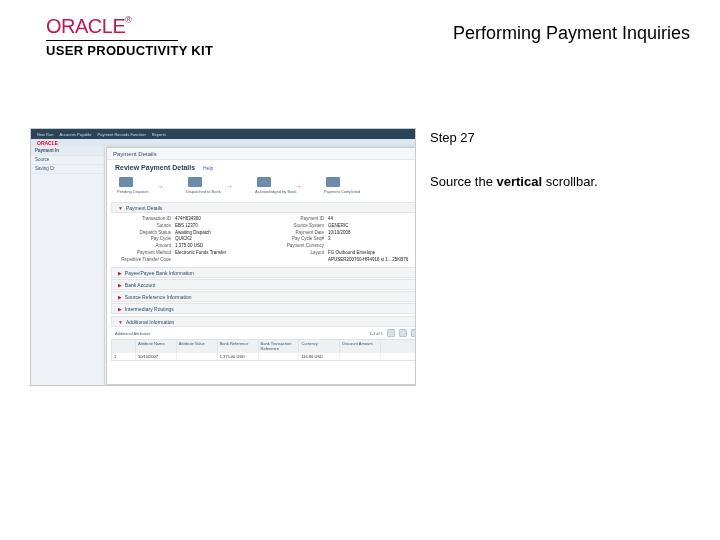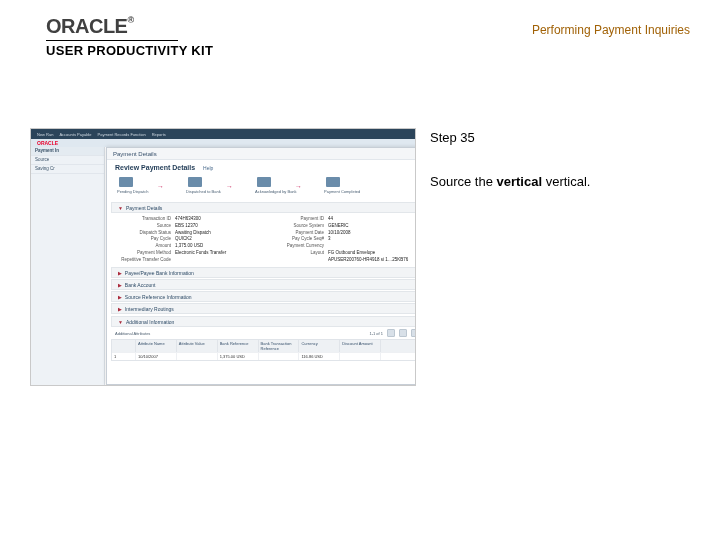--- a/index.html
+++ b/index.html
@@ -3,25 +3,25 @@
 <meta charset="utf-8">
 <style>
   * { box-sizing: border-box; margin: 0; padding: 0; }
   body { width: 720px; height: 540px; font-family: Arial, Helvetica, sans-serif; background: #fff; overflow: hidden; }
 
   .page { position: relative; width: 720px; height: 540px; }
 
   
   .header { position: absolute; top: 15px; left: 46px; right: 30px; height: 50px; }
   .logo-area { display: inline-block; }
-  .logo-oracle { color: #404040; font-size: 20px; font-weight: 700; letter-spacing: -0.5px; }
+  .logo-oracle { color: #be185d; font-size: 20px; font-weight: 400; letter-spacing: -0.5px; }
   .logo-reg { font-size: 9px; vertical-align: top; }
   .logo-sub { font-size: 13px; font-weight: 700; letter-spacing: 0.3px; color: #000; margin-top: 0px; }
   .logo-divider { height: 1px; background: #000; margin: 2px 0; width: 132px; }
-  .header-title { position: absolute; top: 8px; right: 0; font-size: 12px; color: #a16207; }
+  .header-title { position: absolute; top: 8px; right: 0; font-size: 18px; color: #000000; }
 
   
   .body-area { position: absolute; top: 128px; left: 30px; right: 30px; bottom: 30px; }
   .col-left { position: absolute; top: 0; left: 0; width: 386px; }
   .col-right { position: absolute; top: 0; left: 400px; right: 0; font-size: 13px; color: #000; line-height: 1.5; }
 
   .step-label { margin-bottom: 24px; }
   .inst1 { margin-bottom: 24px; }
   .inst2 .bold { font-weight: 700; }
 
@@ -86,23 +86,23 @@
     </div>
     <div class="logo-divider"></div>
     <div class="logo-sub">USER PRODUCTIVITY KIT</div>
   </div>
   <div class="header-title">Performing Payment Inquiries</div>
 </div>
 
 <div class="body-area">
 
   <div class="col-right">
-    <div class="step-label">Step 35</div>
+    <div class="step-label">Step 27</div>
     <div class="inst2">
-      <span>Source the </span><span class="bold">vertical</span><span> vertical.</span>
+      <span>Source the </span><span class="bold">vertical</span><span> scrollbar.</span>
     </div>
   </div>
 
   <div class="col-left">
     <div class="app">
 
       <div class="app-top">
         <span>New Run</span>
         <span>Accounts Payable</span>
         <span>Payment Records Function</span>

